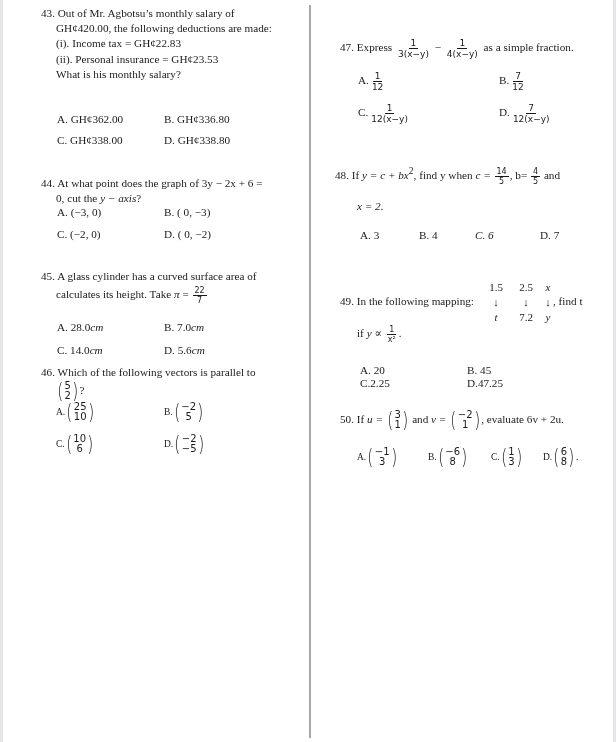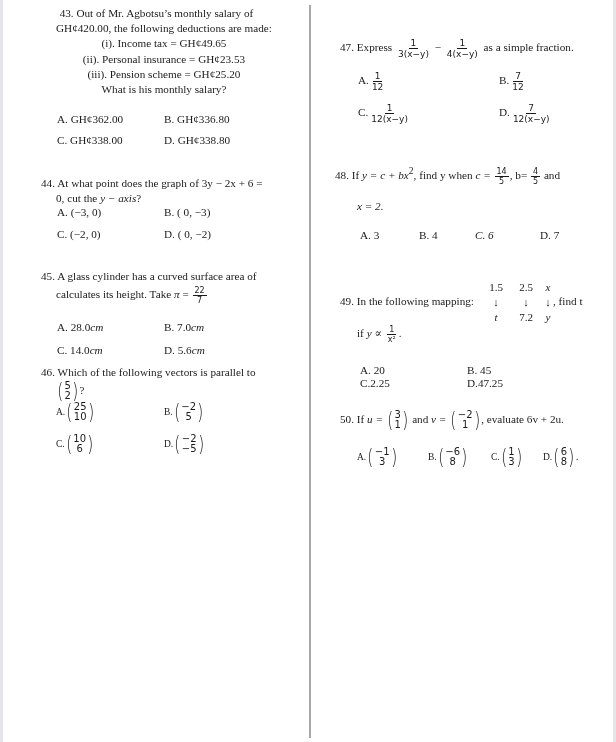--- a/index.html
+++ b/index.html
@@ -25,26 +25,25 @@
   .small { font-size:9.5px; }
   .map { position:absolute; font-size:11px; line-height:15px; text-align:center; }
 </style>
 </head>
 <body>
 
 <div class="edge-l"></div>
 <div class="edge-r"></div>
 <div class="divider"></div>
 
-<div class="q" style="left:41px; top:6px;text-align:center;">
+<div class="q" style="left:41px; top:6px;">
   <div class="ln"><span>43.</span> <span>Out of Mr. Agbotsu’s monthly salary of</span></div>
   <div class="ln ind">GH¢420.00, the following deductions are made:</div>
-  <div class="ln ind">(i). Income tax = GH¢49.65</div>
+  <div class="ln ind">(i). Income tax = GH¢22.83</div>
   <div class="ln ind">(ii). Personal insurance = GH¢23.53</div>
-  <div class="ln ind">(iii). Pension scheme = GH¢25.20</div>
   <div class="ln ind">What is his monthly salary?</div>
 </div>
 <div class="opt" style="left:57px; top:113px;">A.  GH¢362.00</div>
 <div class="opt" style="left:164px; top:113px;">B. GH¢336.80</div>
 <div class="opt" style="left:57px; top:134px;">C. GH¢338.00</div>
 <div class="opt" style="left:164px; top:134px;">D. GH¢338.80</div>
 
 <div class="q" style="left:41px; top:176px;">
   <div class="ln"><span>44.</span> <span>At what point does the graph of 3y − 2x + 6 =</span></div>
   <div class="ln ind"><span>0, cut the </span><i class="m">y − axis</i><span>?</span></div>

